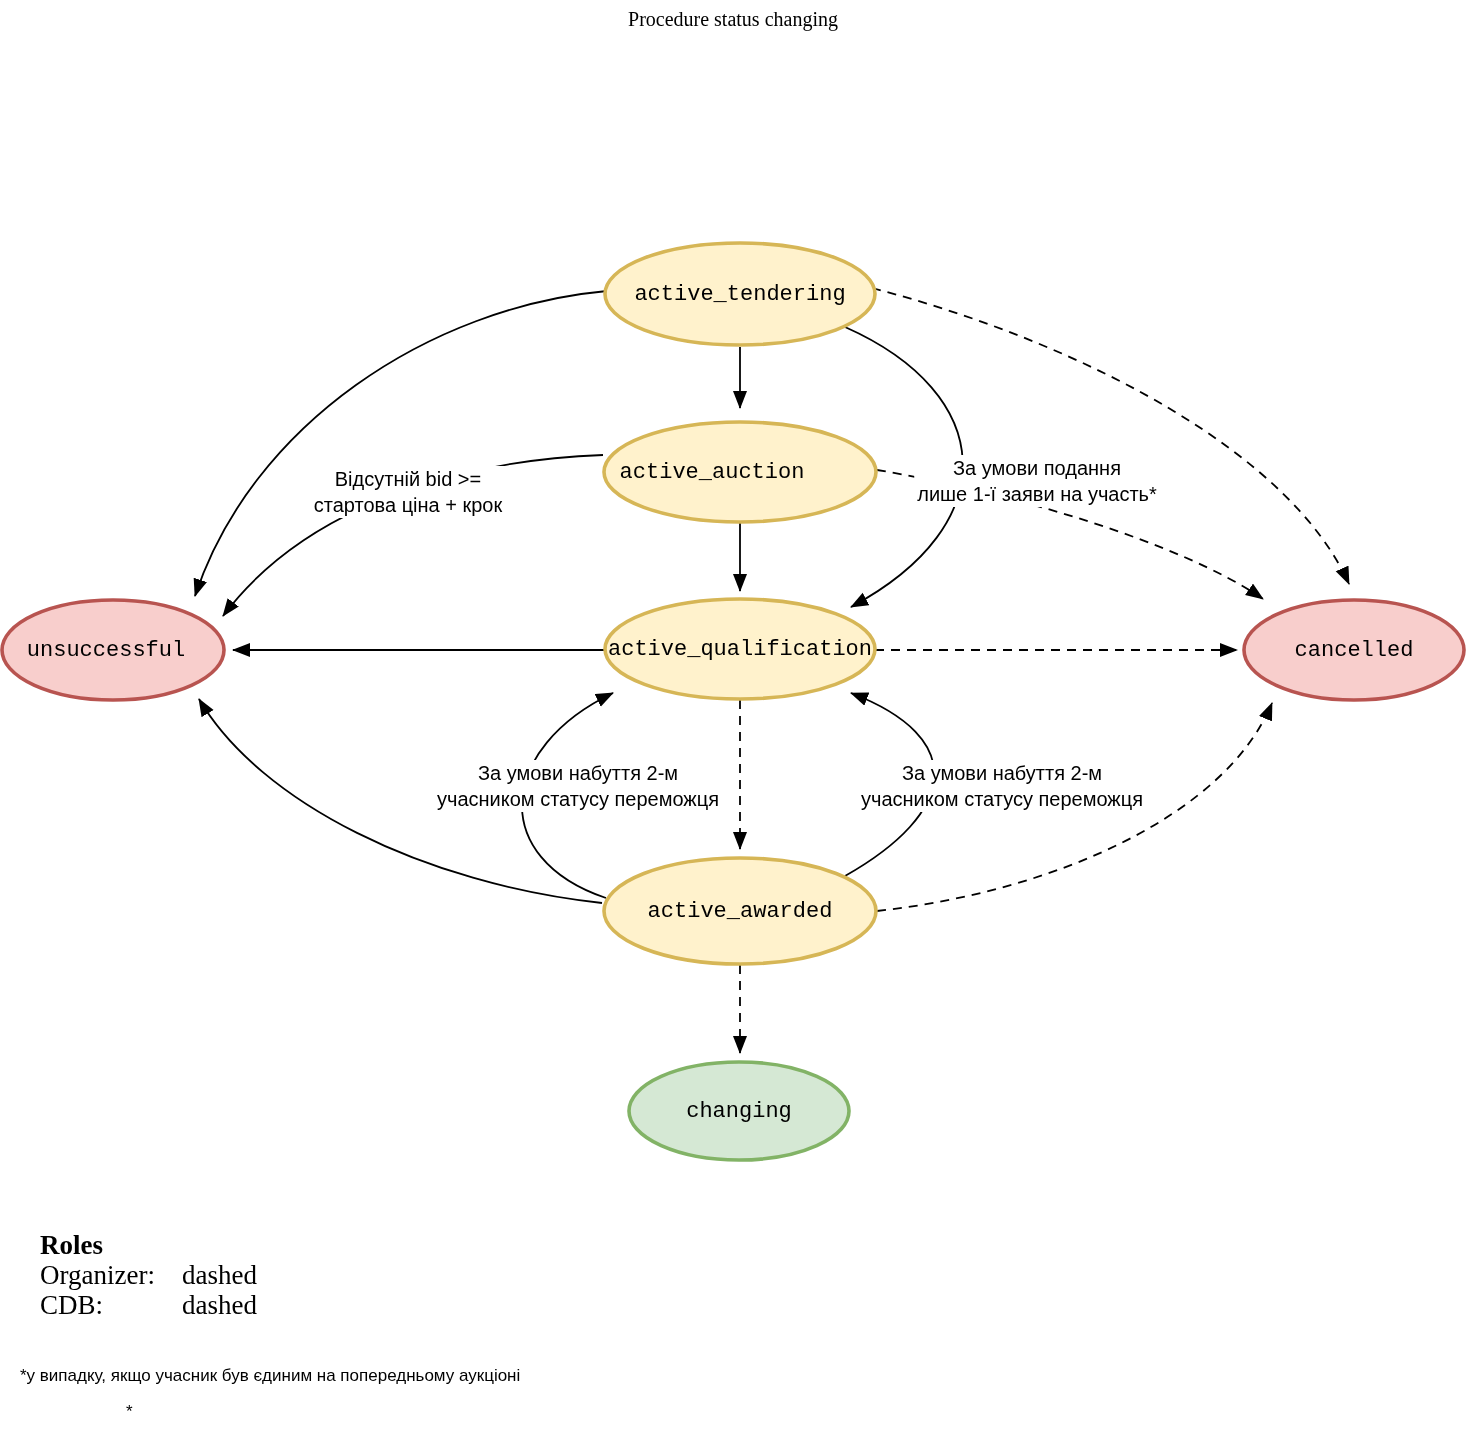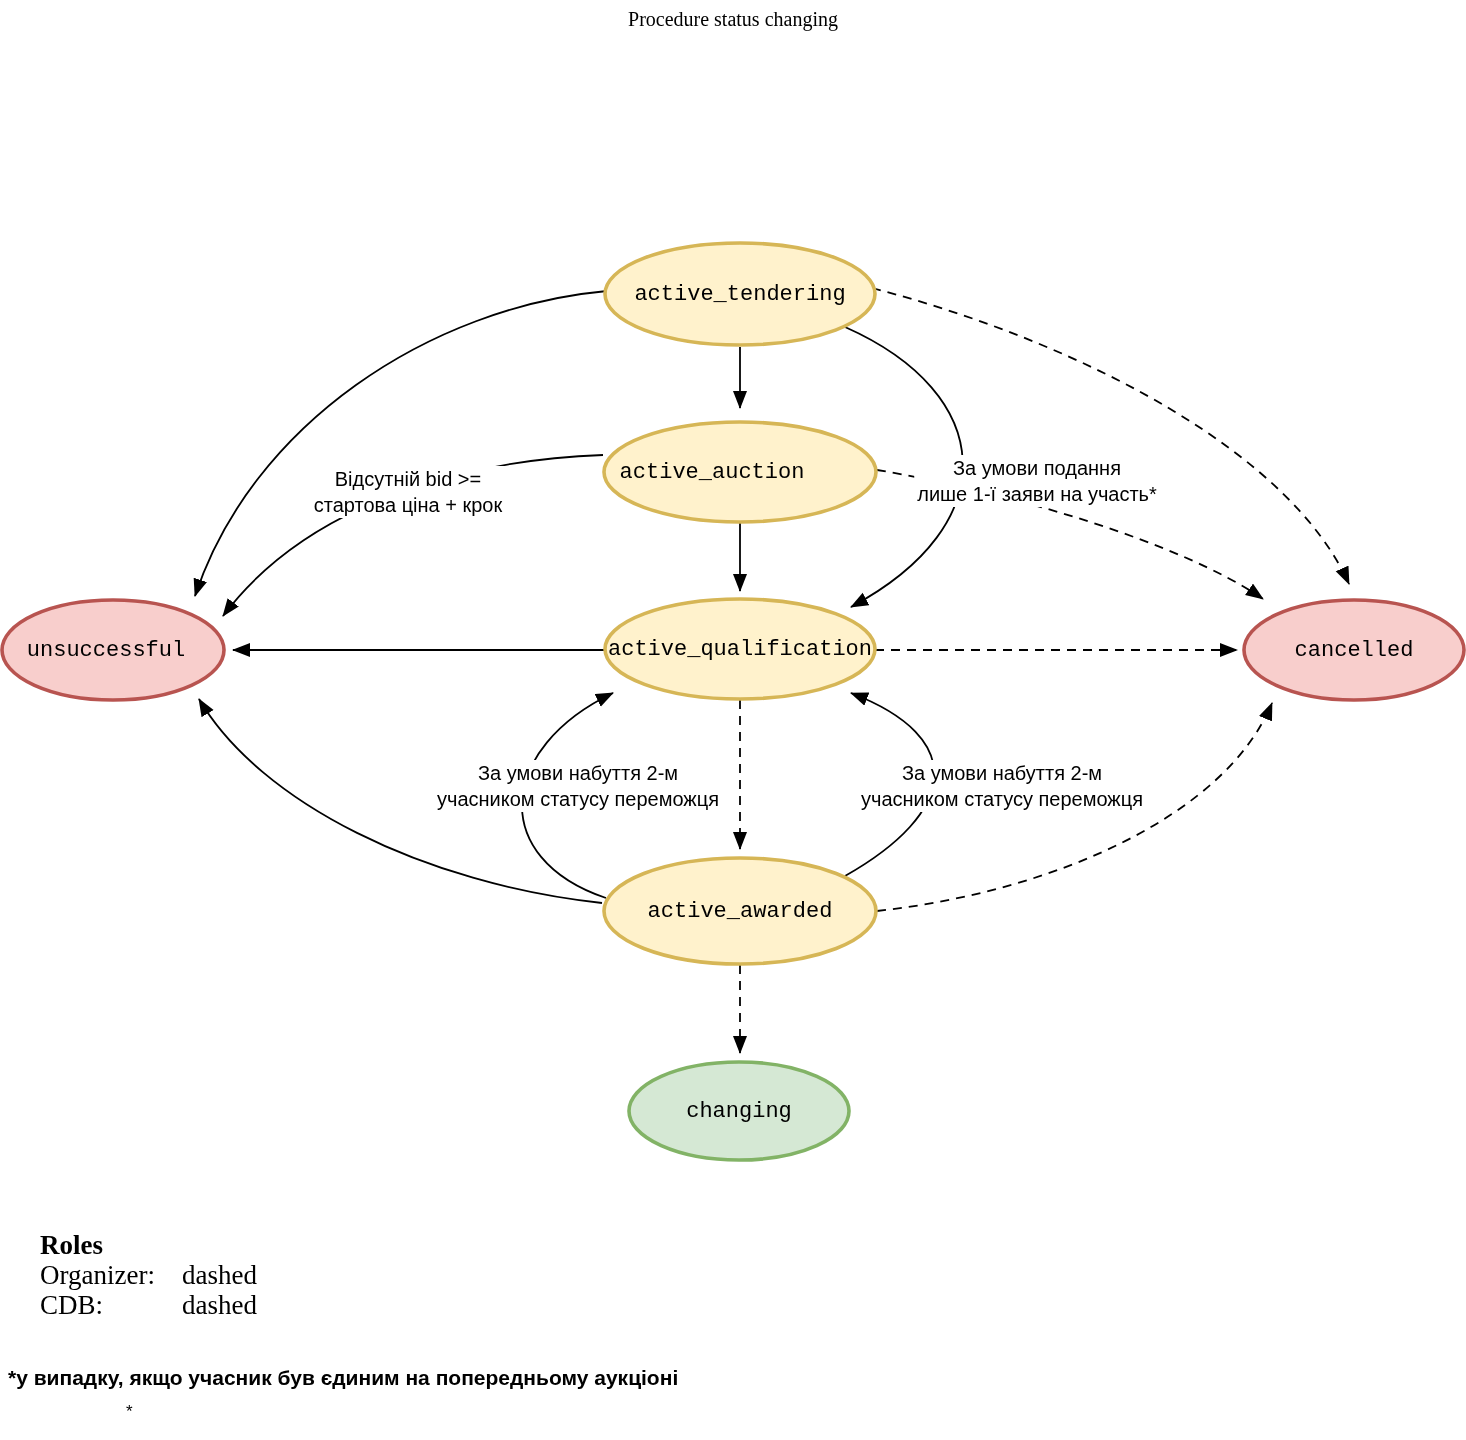--- a/index.html
+++ b/index.html
@@ -28,21 +28,21 @@
     position: absolute; transform: translate(-50%, -50%);
     font-size: 20px; line-height: 1.3; text-align: center;
     white-space: pre-line; background: #ffffff; padding: 0 3px; margin-left: 20px;
   }
   .legend {
     position: absolute; left: 8px; top: 1230px;
     font-family: "Liberation Serif", serif; font-size: 27px; line-height: 30px; margin-left: 32px;
   }
   .legend-heading { font-weight: bold; }
   .legend-role { display: inline-block; width: 142px; }
-  .footnote { position: absolute; left: 8px; top: 1366px; font-size: 21px; font-weight: bold; }
+  .footnote { position: absolute; left: 20px; top: 1366px; font-size: 17px; }
   .footnote-mark { position: absolute; left: 126px; top: 1402px; font-size: 17px; }
 </style>
 </head>
 <body>
 
 <div class="title">Procedure status changing</div>
 
 <svg class="diagram" width="1466" height="1440" viewBox="0 0 1466 1440" xmlns="http://www.w3.org/2000/svg">
   <defs>
     <marker id="arrow" markerUnits="userSpaceOnUse" markerWidth="20" markerHeight="16" refX="17" refY="7" orient="auto">

